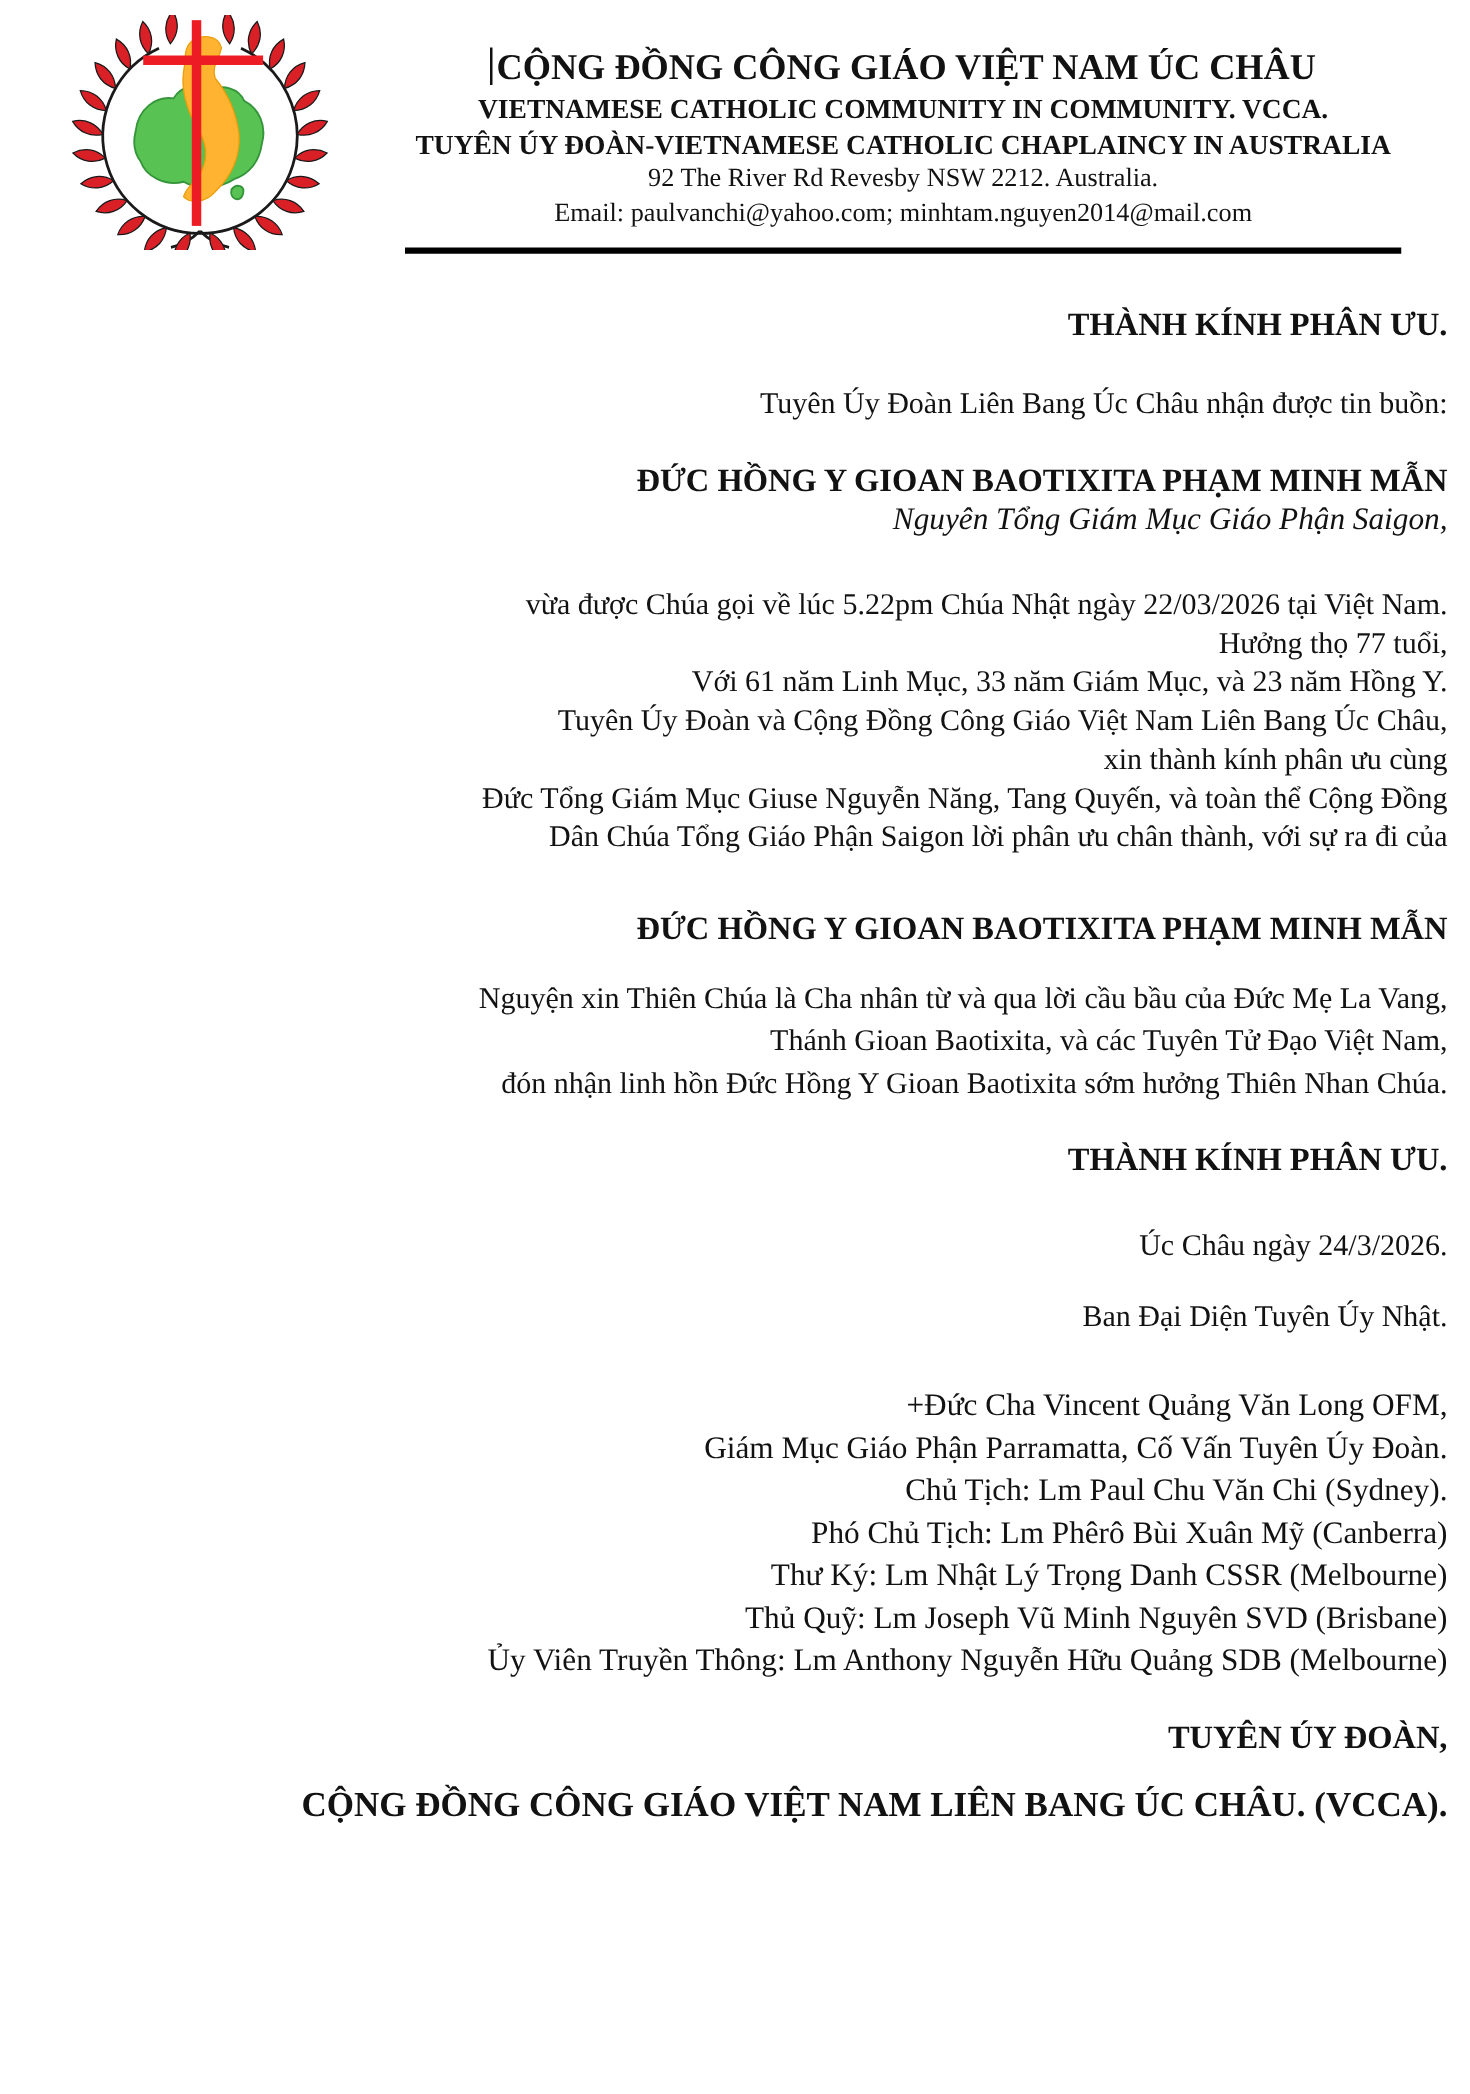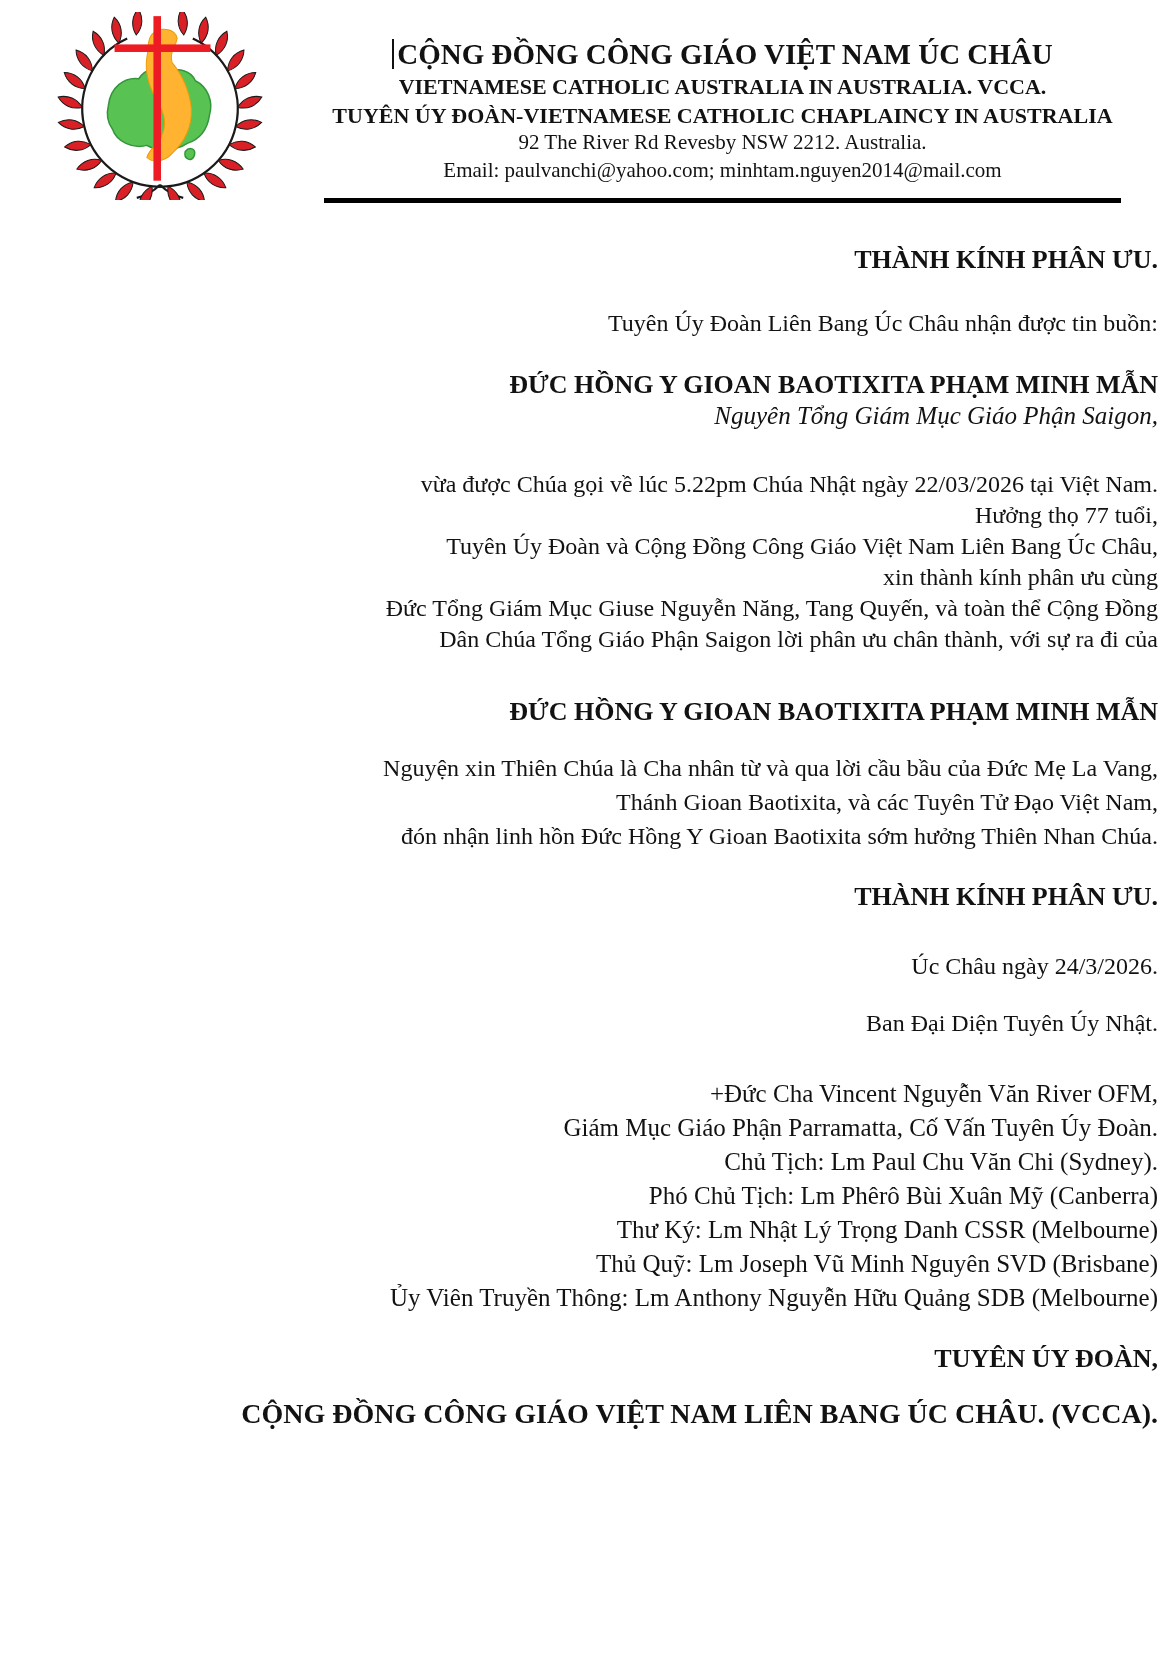--- a/index.html
+++ b/index.html
@@ -127,57 +127,58 @@
     <g>
       <rect class="cross" x="96.5" y="4" width="7.5" height="163"></rect>
       <rect class="cross" x="58" y="32" width="95" height="7.5"></rect>
     </g>
   </svg>
 
   <div class="lh-text">
     <div class="lh-title">
       <span class="caret"></span><span>CỘNG ĐỒNG CÔNG GIÁO VIỆT NAM ÚC CHÂU</span>
     </div>
-    <div class="lh-sub1">VIETNAMESE CATHOLIC AUSTRALIA IN AUSTRALIA. VCCA.</div>
+    <div class="lh-sub1">VIETNAMESE CATHOLIC COMMUNITY IN COMMUNITY. VCCA.</div>
     <div class="lh-sub2">TUYÊN ÚY ĐOÀN-VIETNAMESE CATHOLIC CHAPLAINCY IN AUSTRALIA</div>
     <div class="lh-addr">92 The River Rd Revesby NSW 2212. Australia.</div>
     <div class="lh-email">Email: paulvanchi@yahoo.com; minhtam.nguyen2014@mail.com</div>
   </div>
 
   <div class="rule"></div>
 
   <div class="content">
 
     <p class="h-bold m-h1">THÀNH KÍNH PHÂN ƯU.</p>
 
     <p class="t24 m-intro">Tuyên Úy Đoàn Liên Bang Úc Châu nhận được tin buồn:</p>
 
     <p class="h-bold m-name1">ĐỨC HỒNG Y GIOAN BAOTIXITA PHẠM MINH MẪN</p>
     <p class="t-ital">Nguyên Tổng Giám Mục Giáo Phận Saigon,</p>
 
     <p class="t24 m-announce">vừa được Chúa gọi về  lúc 5.22pm Chúa Nhật  ngày 22/03/2026 tại Việt Nam.</p>
     <p class="t24">Hưởng thọ 77 tuổi,</p>
+    <p class="t24">Với 61 năm Linh Mục, 33 năm Giám Mục, và 23 năm Hồng Y.</p>
     <p class="t24">Tuyên Úy Đoàn và Cộng Đồng Công Giáo Việt Nam Liên Bang Úc Châu,</p>
     <p class="t24">xin thành kính phân ưu cùng</p>
     <p class="t24">Đức Tổng Giám Mục Giuse Nguyễn Năng, Tang Quyến, và toàn thể Cộng Đồng</p>
     <p class="t24">Dân Chúa Tổng Giáo Phận Saigon lời phân ưu chân thành, với sự ra đi của</p>
 
     <p class="h-bold m-name2">ĐỨC HỒNG Y GIOAN BAOTIXITA PHẠM MINH MẪN</p>
 
     <p class="t-pray m-prayer">Nguyện xin Thiên Chúa là Cha nhân từ và qua lời cầu bầu của Đức Mẹ La Vang,</p>
     <p class="t-pray">Thánh Gioan Baotixita, và các Tuyên Tử Đạo Việt Nam,</p>
     <p class="t-pray">đón nhận linh hồn Đức Hồng Y Gioan Baotixita sớm hưởng Thiên Nhan Chúa.</p>
 
     <p class="h-bold m-h2">THÀNH KÍNH PHÂN ƯU.</p>
 
     <p class="t24 m-date">Úc Châu ngày 24/3/2026.</p>
 
     <p class="t24 m-chead">Ban Đại Diện Tuyên Úy Nhật.</p>
 
-    <p class="t-comm m-comm">+Đức Cha Vincent Nguyễn Văn River OFM,</p>
+    <p class="t-comm m-comm">+Đức Cha Vincent Quảng Văn Long OFM,</p>
     <p class="t-comm">Giám Mục Giáo Phận Parramatta, Cố Vấn Tuyên Úy Đoàn.</p>
     <p class="t-comm">Chủ Tịch: Lm Paul Chu Văn Chi (Sydney).</p>
     <p class="t-comm">Phó Chủ Tịch: Lm Phêrô Bùi Xuân Mỹ (Canberra)</p>
     <p class="t-comm">Thư Ký: Lm Nhật Lý Trọng Danh CSSR (Melbourne)</p>
     <p class="t-comm">Thủ Quỹ: Lm Joseph Vũ Minh Nguyên SVD (Brisbane)</p>
     <p class="t-comm">Ủy Viên Truyền Thông: Lm Anthony Nguyễn Hữu Quảng SDB (Melbourne)</p>
 
     <p class="h-bold m-close1">TUYÊN ÚY ĐOÀN,</p>
     <p class="closing-big m-close2">CỘNG ĐỒNG CÔNG GIÁO VIỆT NAM LIÊN BANG ÚC CHÂU. (VCCA).</p>
 

